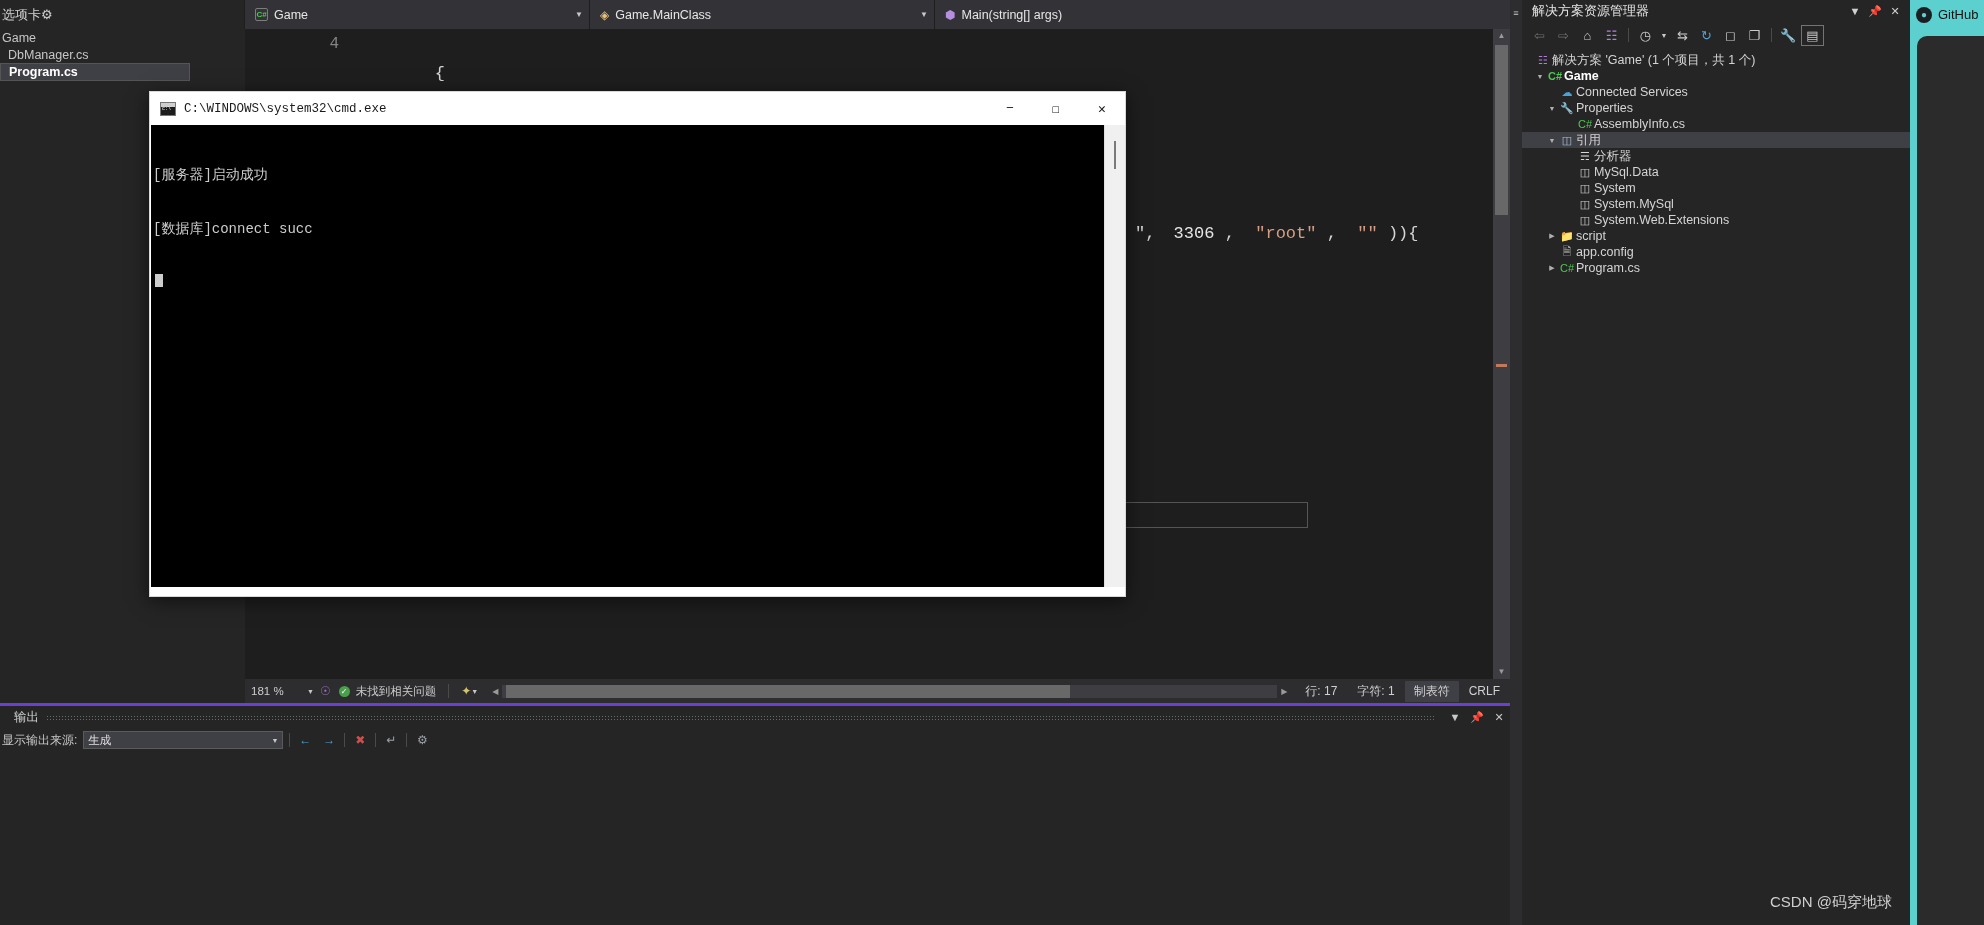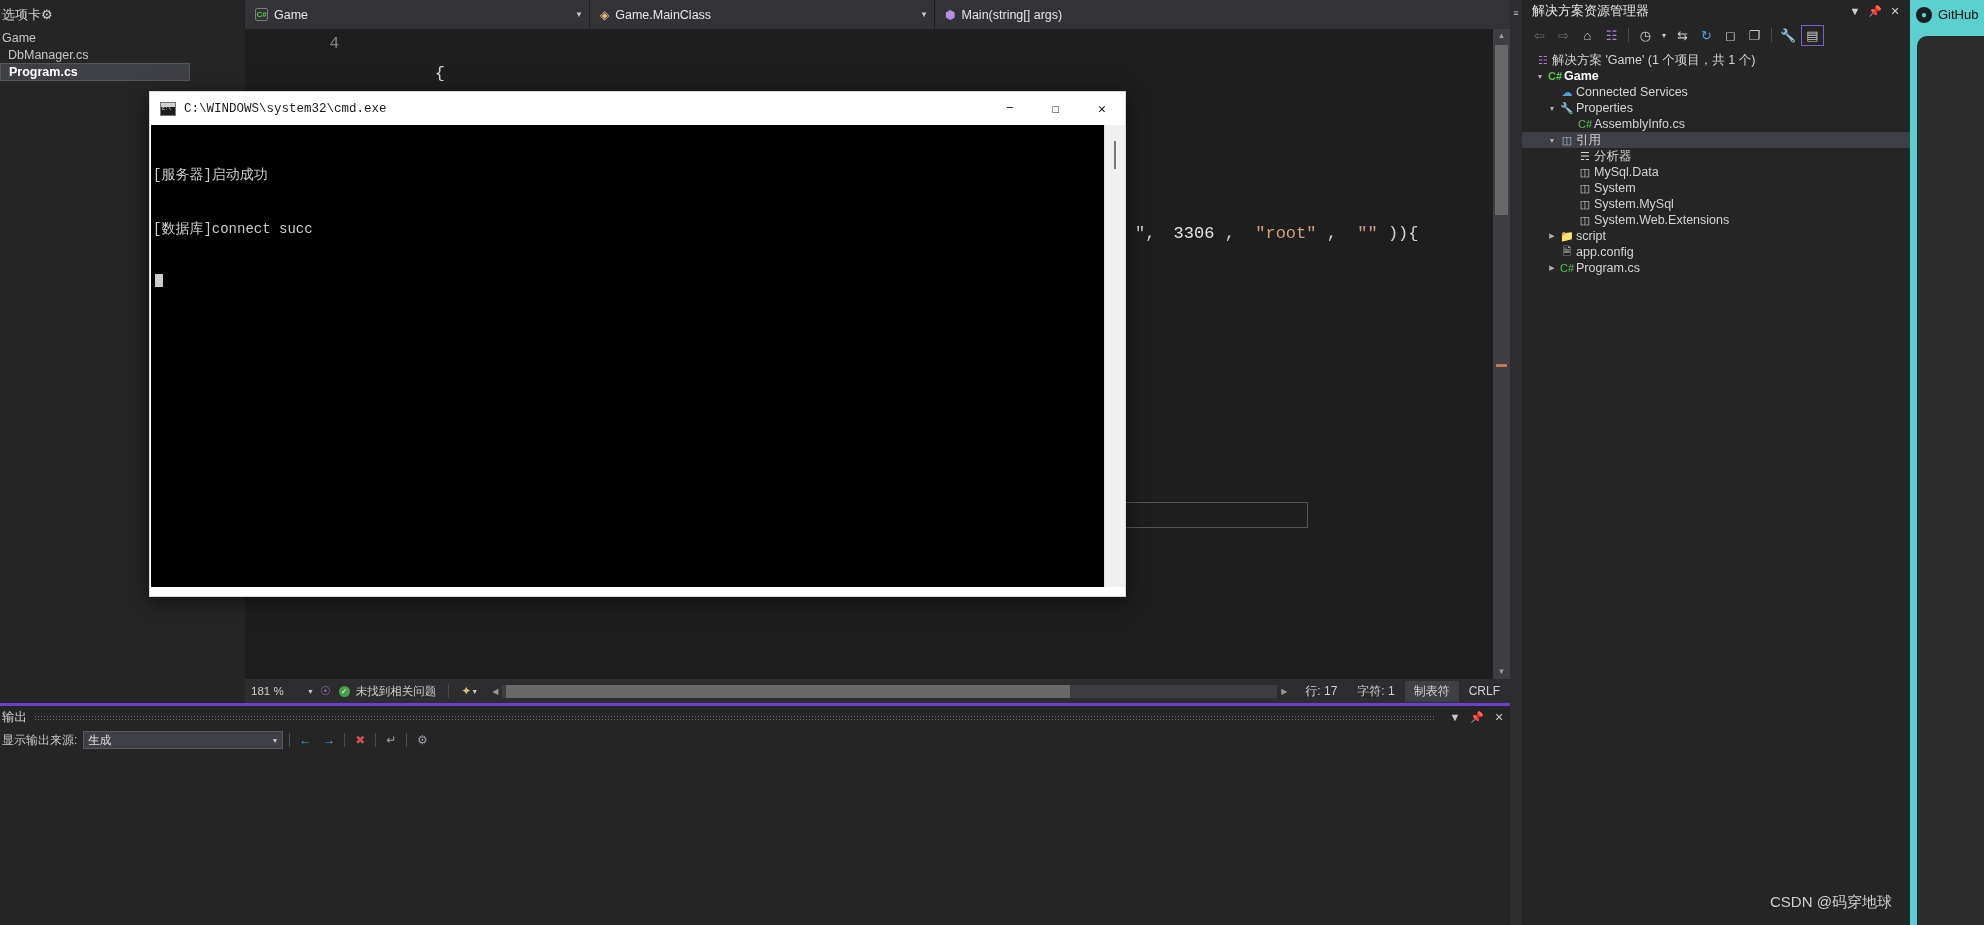--- a/index.html
+++ b/index.html
@@ -124,21 +124,21 @@
   .stat-cell.boxed { background: #3f3f46; padding: 2px 9px; }
 
   
   .accentline {
     position: absolute; left: 0; top: 703px; width: 1510px; height: 3px; background: #6a3fd1;
   }
   .outpanel {
     position: absolute; left: 0; top: 706px; width: 1510px; height: 219px; background: #252526;
   }
   .out-hdr { height: 22px; display:flex; align-items:center; color:#d0d0d0; font-size:12.5px; }
-  .out-title { padding-left: 2px; }
+  .out-title { padding-left: 14px; }
   .out-dots { flex:1; margin:0 8px; height:7px;
     background-image: repeating-linear-gradient(90deg,#6a6a6a 0 1px,transparent 1px 3px),
                       repeating-linear-gradient(90deg,#6a6a6a 0 1px,transparent 1px 3px);
     background-size: 3px 1px; background-position: 0 2px, 0 5px; background-repeat: repeat-x;
   }
   .out-btn { width: 22px; text-align:center; color:#c8c8c8; font-size:11px; }
   .out-toolbar { height: 24px; display:flex; align-items:center; gap:6px; padding-left:2px; }
   .out-src-label { color:#c6c6c6; font-size:12px; }
   .out-src-combo {
     width: 200px; height:18px; background:#3f3f46; border:1px solid #5a5a5a;

